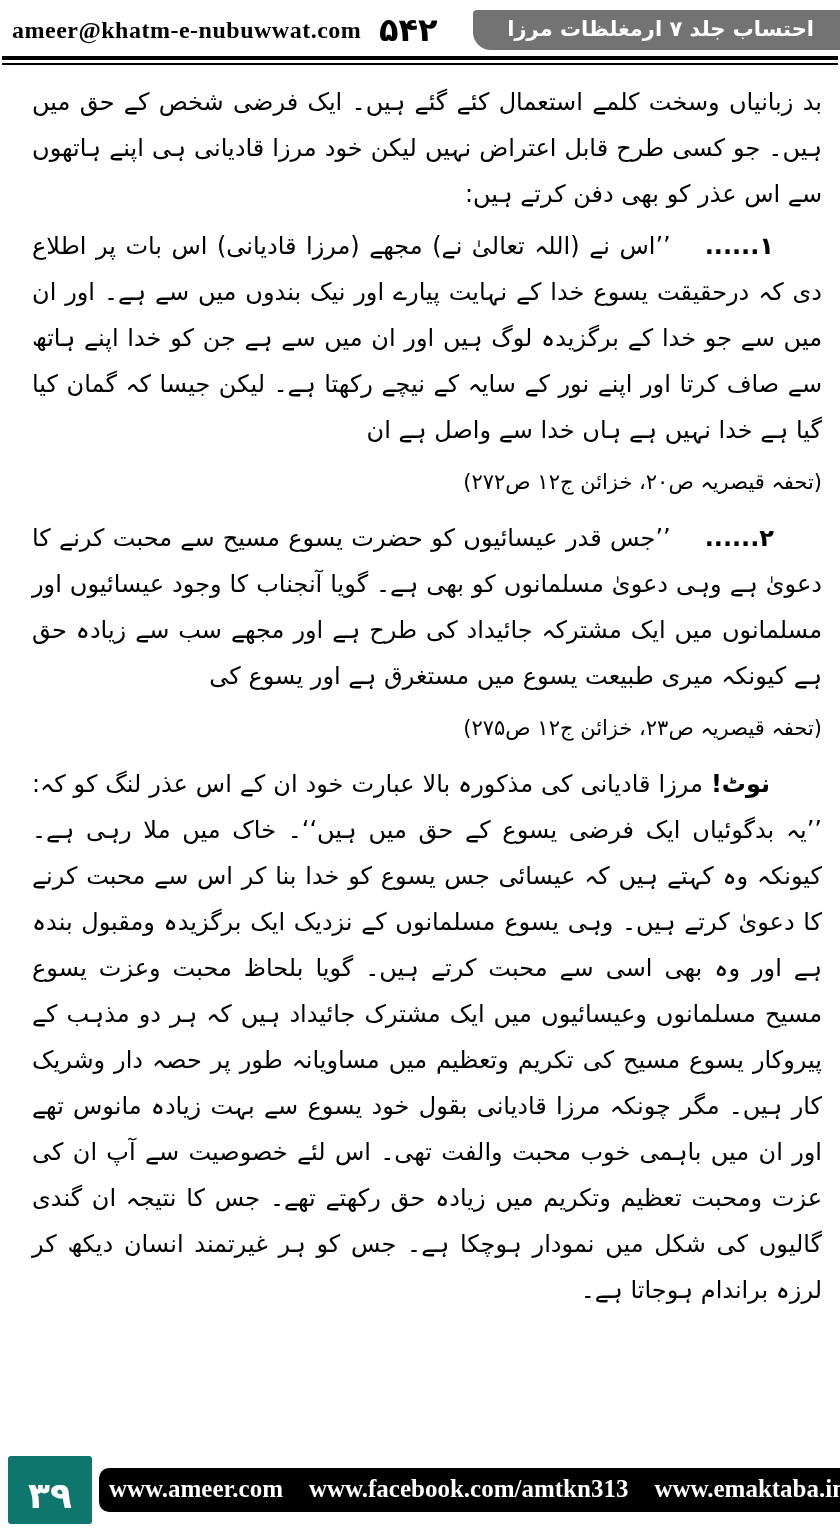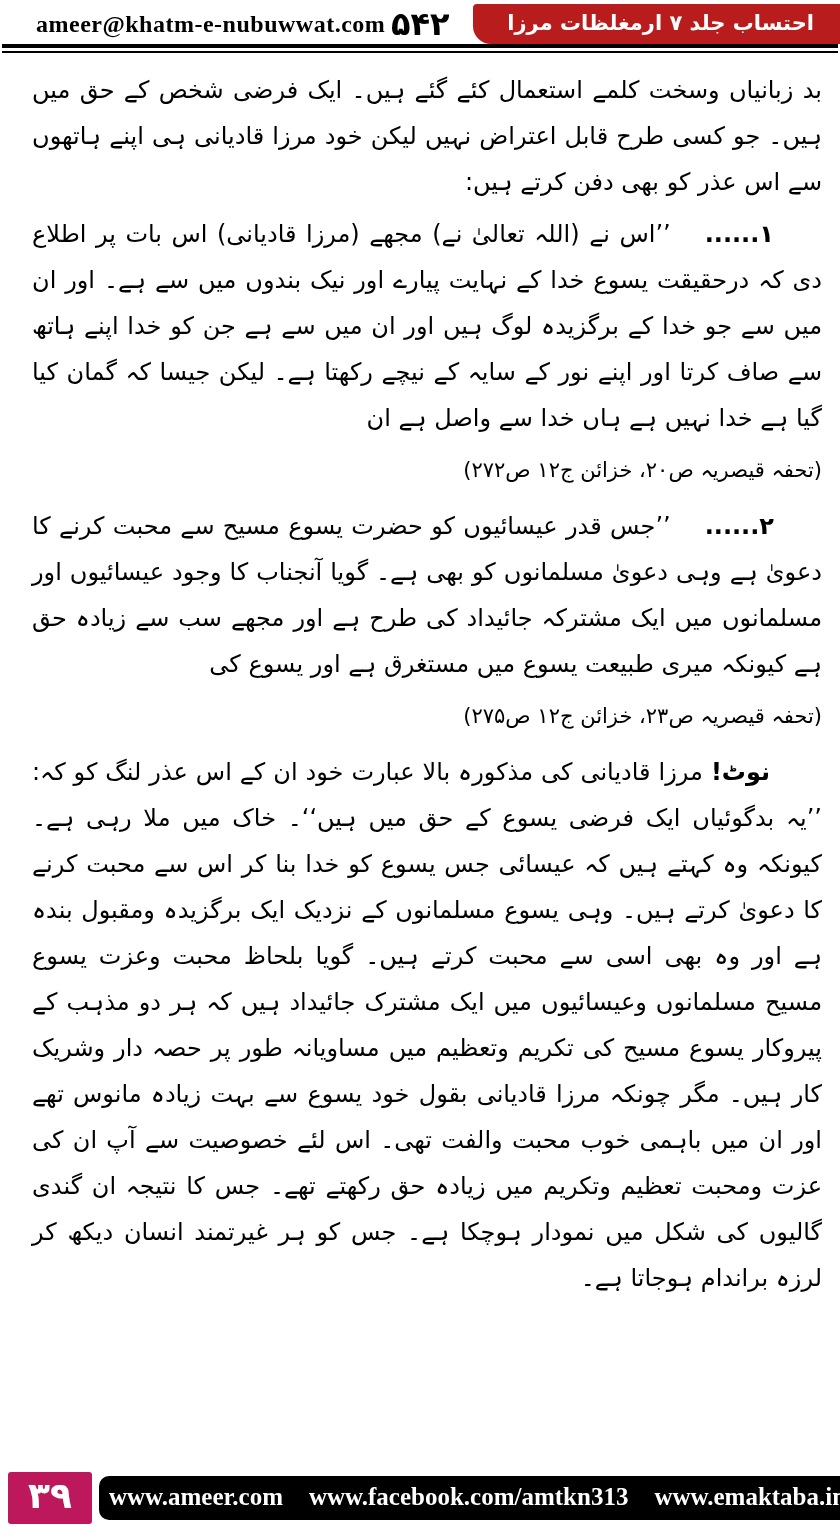--- a/index.html
+++ b/index.html
@@ -5,32 +5,32 @@
   html,body{margin:0;padding:0;background:#e8e8e8;}
   .page{
     width:840px;height:1540px;margin:0 auto;background:#ffffff;
     position:relative;overflow:hidden;
     font-family:"DejaVu Sans","Liberation Serif",sans-serif;
     color:#000;
   }
   
   .hdr{
     display:flex;direction:ltr;align-items:center;justify-content:space-between;
-    padding:8px 0 4px 12px;height:44px;box-sizing:border-box;margin-left:24px;
+    padding:8px 0 4px 12px;height:56px;box-sizing:border-box;
   }
   .hdr-email{
     font-family:"Liberation Serif","DejaVu Serif",serif;
     font-weight:bold;font-size:24px;letter-spacing:.5px;
   }
   .hdr-num{
     font-size:32px;font-weight:bold;direction:rtl;
     padding-right:18px;flex:1;text-align:center;
   }
   .hdr-title{
-    background:#b91c1c;color:#fff;direction:rtl;
+    background:#737373;color:#fff;direction:rtl;
     font-size:21px;font-weight:bold;
     padding:7px 26px 9px 34px;border-radius:4px 0 0 18px;
     white-space:nowrap;
   }
   .rule{border-top:4px solid #000;border-bottom:2px solid #000;height:3px;margin:0 2px;}
   
   .main{
     direction:rtl;text-align:justify;
     padding:14px 18px 0 18px;
     font-size:24px;line-height:46px;
@@ -50,22 +50,22 @@
     font-size:21px;white-space:nowrap;direction:rtl;
   }
   .verse{text-align:center;margin:4px 60px 10px 110px;}
   .verse div{line-height:50px;}
   
   .ftr{
     position:absolute;left:8px;right:0;bottom:16px;
     display:flex;direction:ltr;align-items:center;gap:7px;
   }
   .ftr-pageno{
-    background:#be185d;color:#fff;font-size:36px;font-weight:bold;
-    padding:6px 20px 10px 20px;border-radius:3px;line-height:1;
+    background:#0f766e;color:#fff;font-size:36px;font-weight:bold;
+    padding:22px 20px 10px 20px;border-radius:3px;line-height:1;
   }
   .ftr-bar{
     flex:1;background:#000;color:#fff;
     display:flex;justify-content:center;gap:26px;
     font-family:"Liberation Serif","DejaVu Serif",serif;
     font-weight:bold;font-size:25px;
     padding:7px 10px 9px 10px;border-radius:10px 0 0 10px;
     white-space:nowrap;
   }
 </style>

